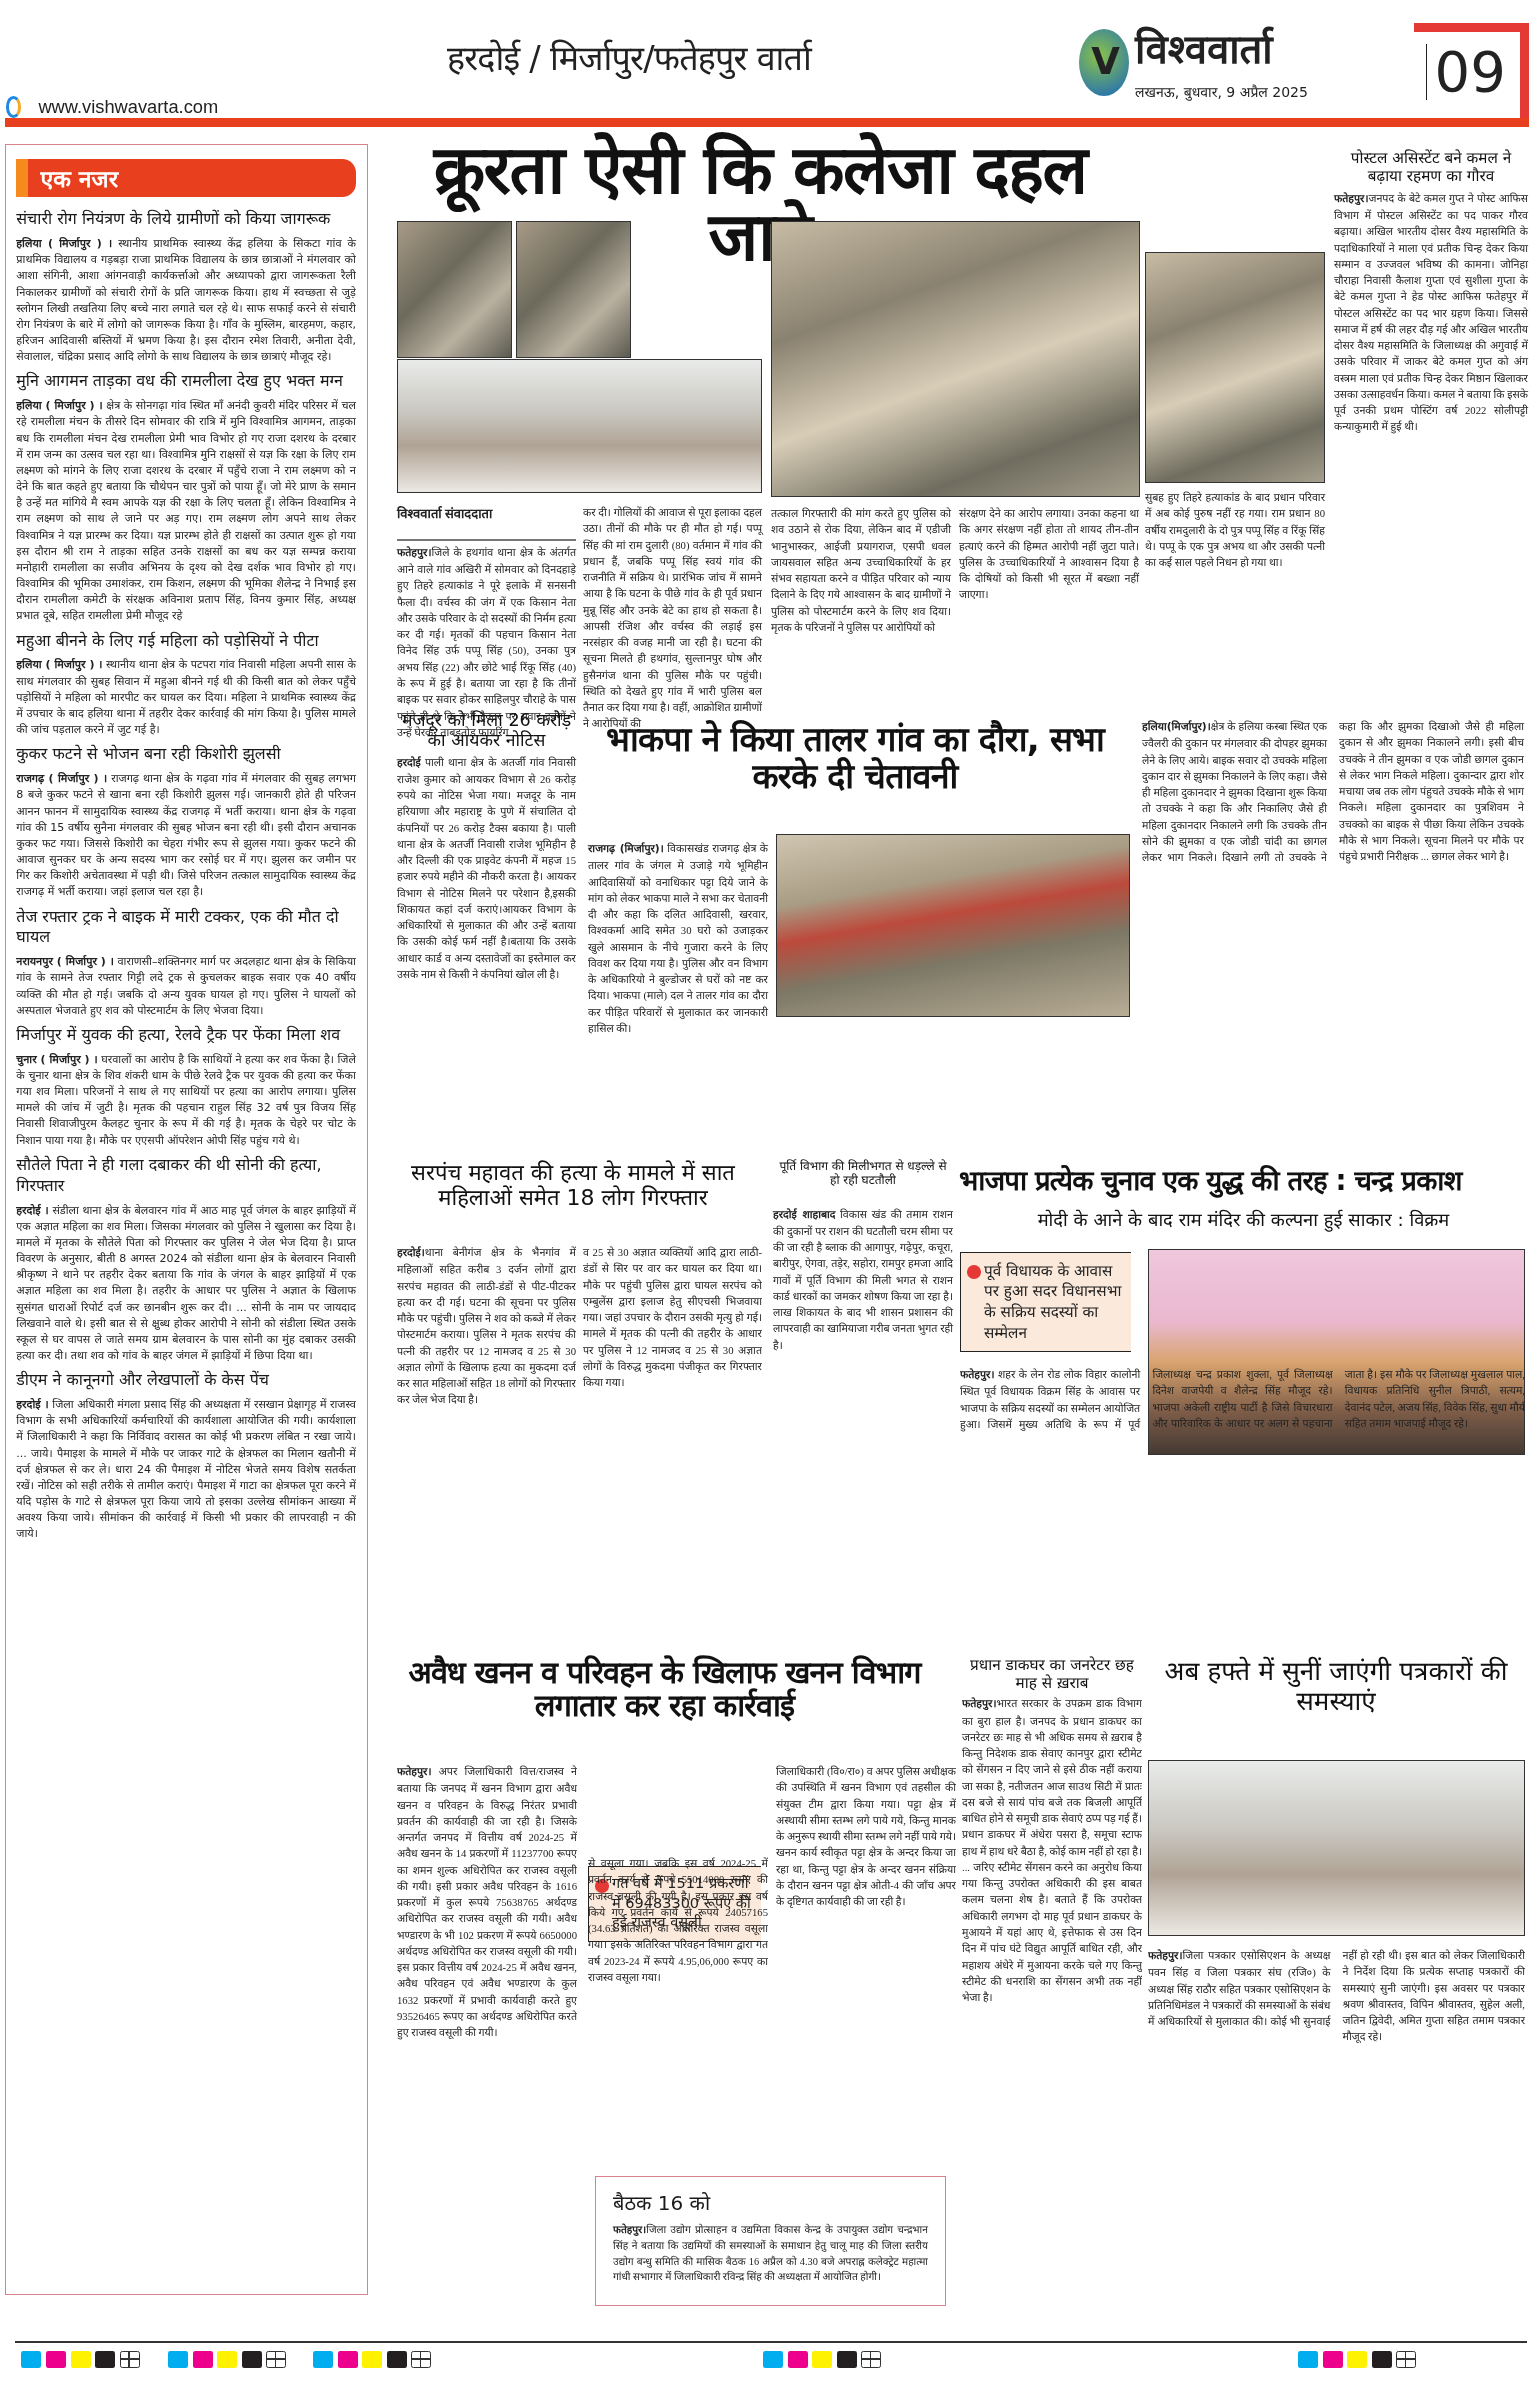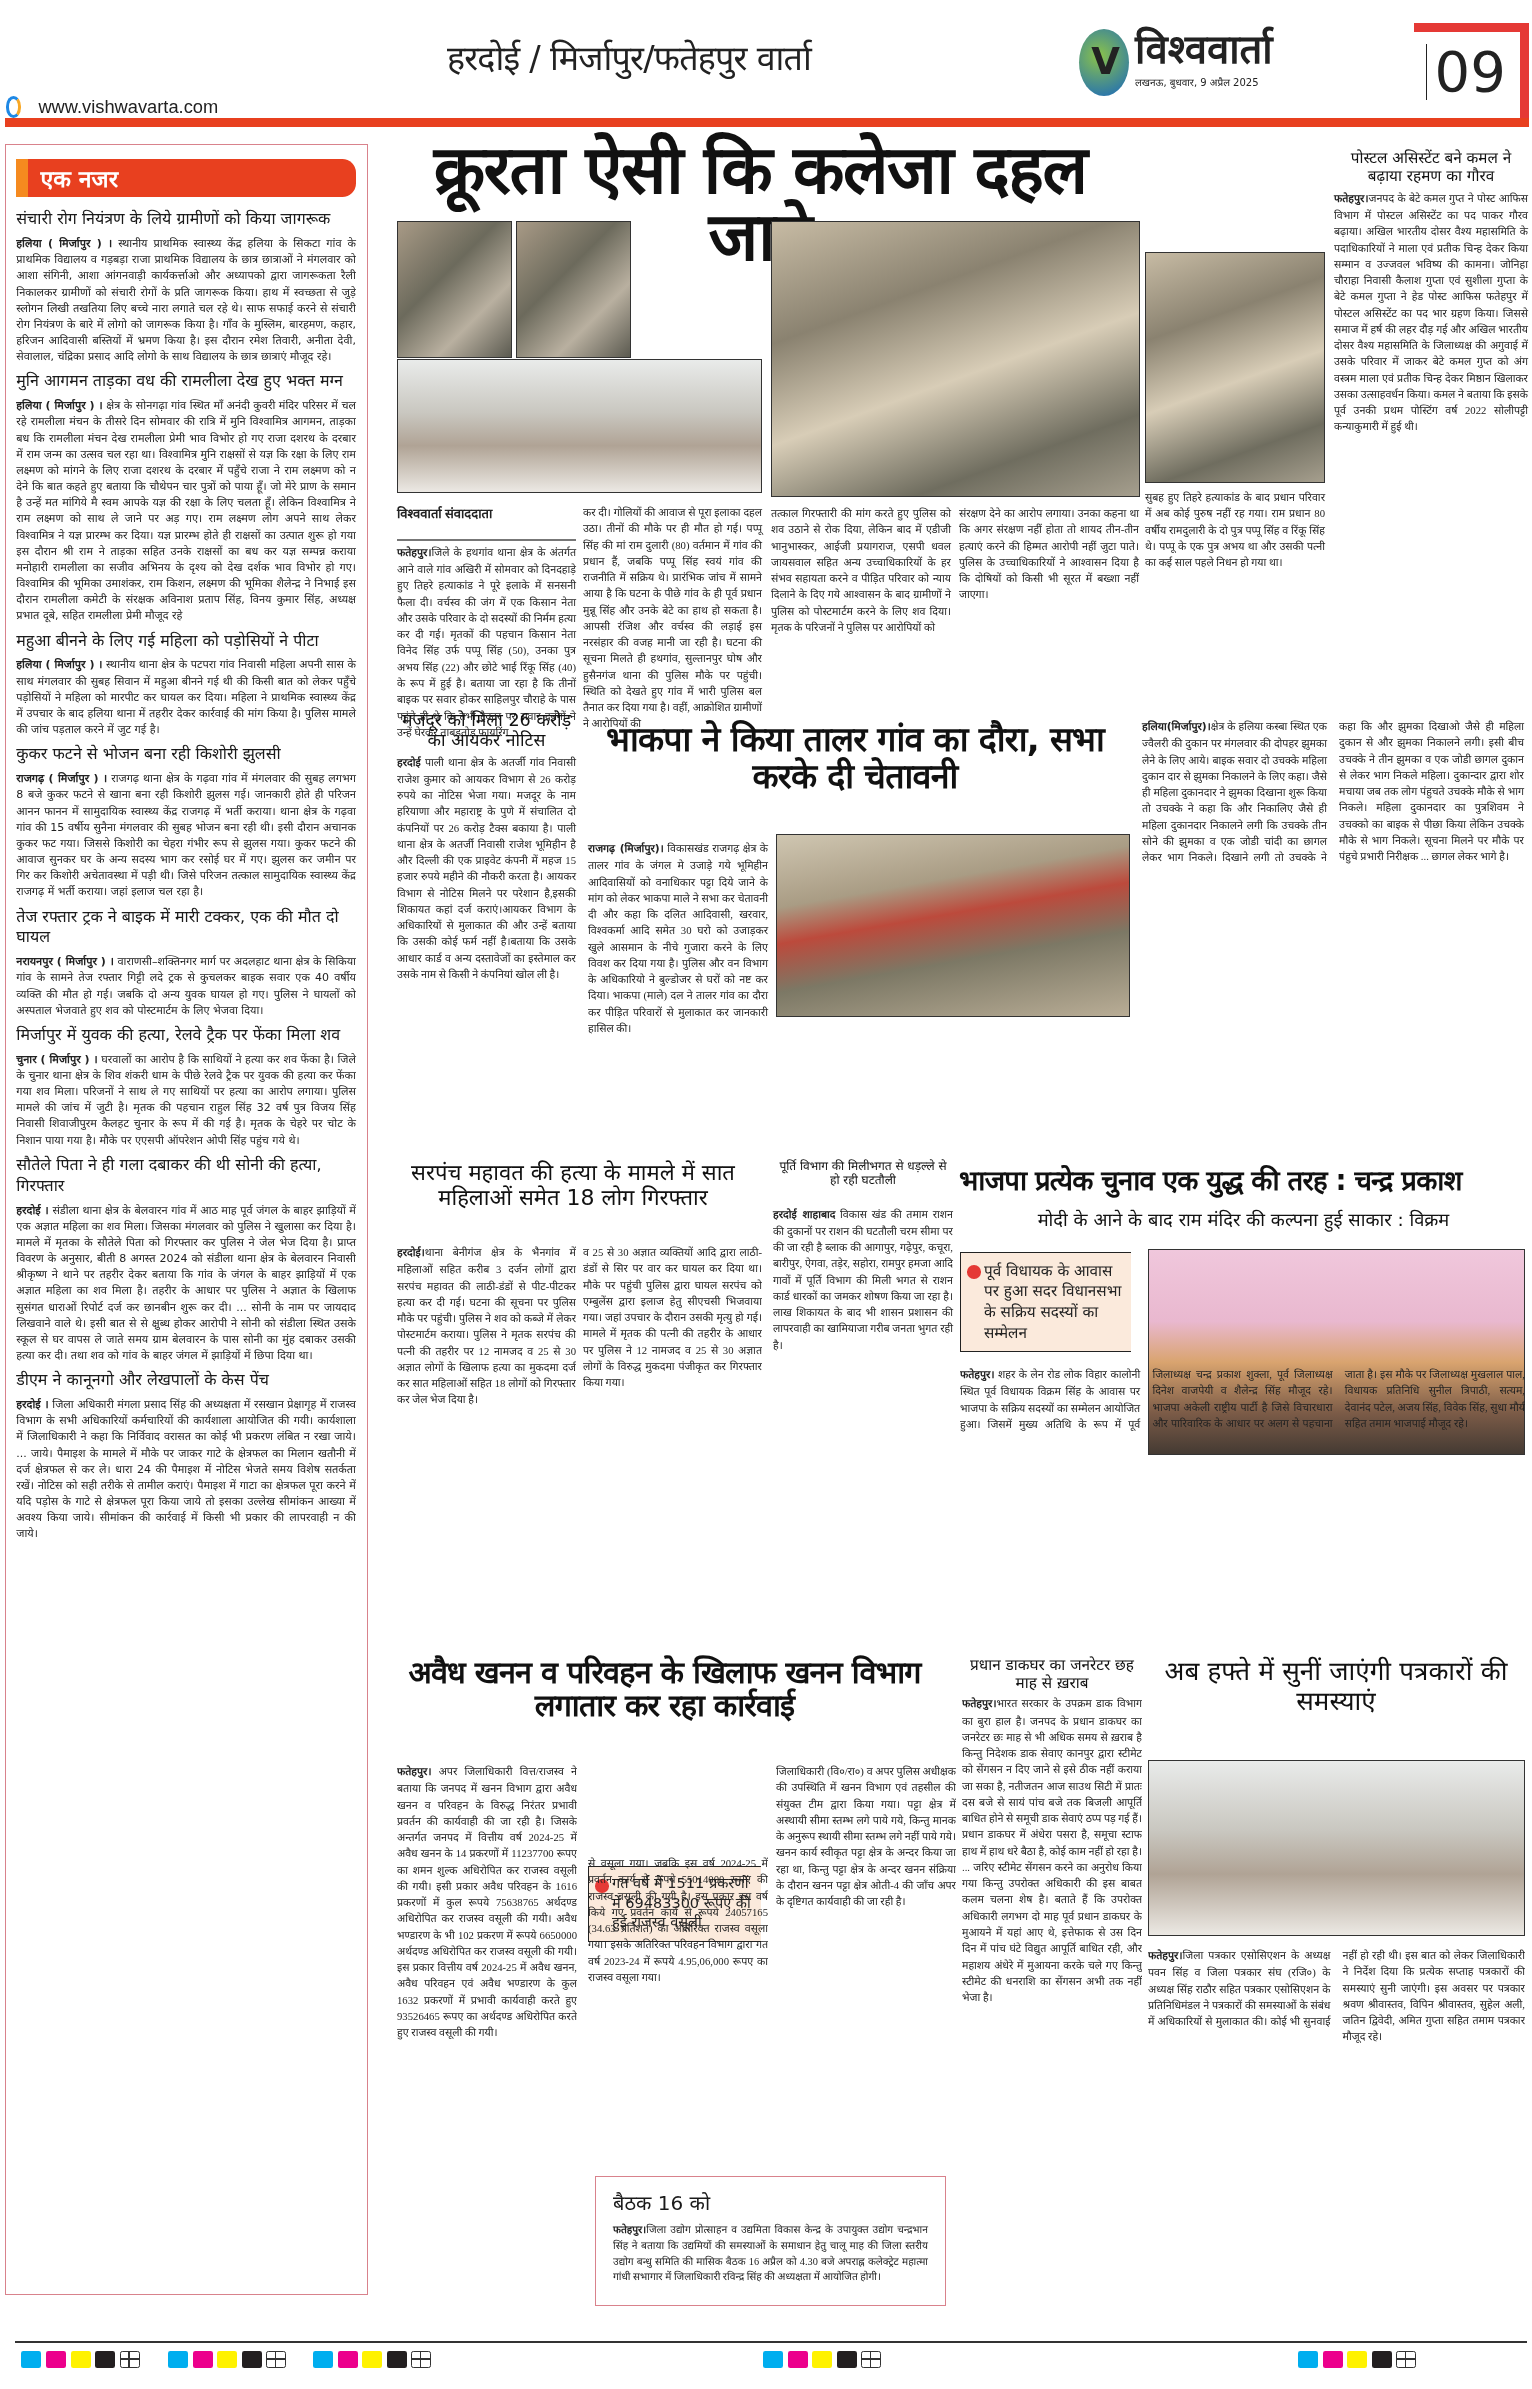--- a/index.html
+++ b/index.html
@@ -5,21 +5,21 @@
 *{box-sizing:border-box;margin:0;padding:0}
 body{width:1533px;height:2389px;background:#fff;font-family:"DejaVu Sans",sans-serif;color:#1a1a1a;position:relative;overflow:hidden}
 .abs{position:absolute}
 .hdr-site{left:6.1px;top:96px;font-family:"Liberation Sans Narrow","Liberation Sans",sans-serif;font-size:18.3px;color:#222;display:flex;align-items:center;gap:17px}
 .e-icon{width:15.3px;height:21.4px;border-radius:50%;border:3.8px solid #1e88e5;border-right-color:#f9a825;display:inline-block}
 .hdr-section{left:447px;top:34px;font-size:34px;font-weight:500;color:#222;letter-spacing:-0.8px}
 .logo{left:1079px;top:29px;display:flex;align-items:flex-start;gap:6.1px}
 .logo-mark{width:50px;height:67px;border-radius:50%;background:radial-gradient(circle at 40% 40%,#8bc34a,#1565c0);position:relative}
 .logo-mark span{position:absolute;left:12.2px;top:10.7px;font-size:37px;font-weight:bold;color:#222}
 .logo-name{font-size:40px;font-weight:bold;color:#222;line-height:1}
-.logo-date{font-size:10px;color:#222;margin-top:6px}
+.logo-date{font-size:14px;color:#222;margin-top:13px}
 .pageno-box{left:1414px;top:23px;width:115px;height:103px;border-top:9.2px solid #e53935;border-right:9.2px solid #e53935}
 .pageno{left:1426px;top:44px;font-size:56px;color:#222;border-left:1.5px solid #222;padding-left:7.6px;line-height:1}
 .redbar{left:4.6px;top:118px;width:1524px;height:9.2px;background:#e8401f}
 .sidebar{left:4.6px;top:144px;width:363px;height:2151px;border:1.5px solid #d9828c;padding:10.7px 10.7px}
 .ek-najar{background:#e8401f;border-left:12.2px solid #f58a1f;border-radius:0 13.7px 13.7px 0;color:#fff;font-size:23px;font-weight:bold;padding:3.1px 12.2px;margin:3.1px 0 12.2px}
 .sb-h{font-size:16px;font-weight:normal;color:#1a1a1a;line-height:1.3;margin:6.1px 0 6.1px}
 .sb-p{font-size:11px;line-height:1.47;color:#222;text-align:justify;margin-bottom:6.1px}
 .sb-p b{font-weight:bold}
 .main-title{left:382px;top:137px;width:756px;text-align:center;font-size:67px;font-weight:bold;color:#111;letter-spacing:-1.5px;line-height:1}
 .photo{background:linear-gradient(135deg,#a89a86,#6c6a5c 40%,#b9b0a0 70%,#5b5a50);border:1.5px solid #333}

